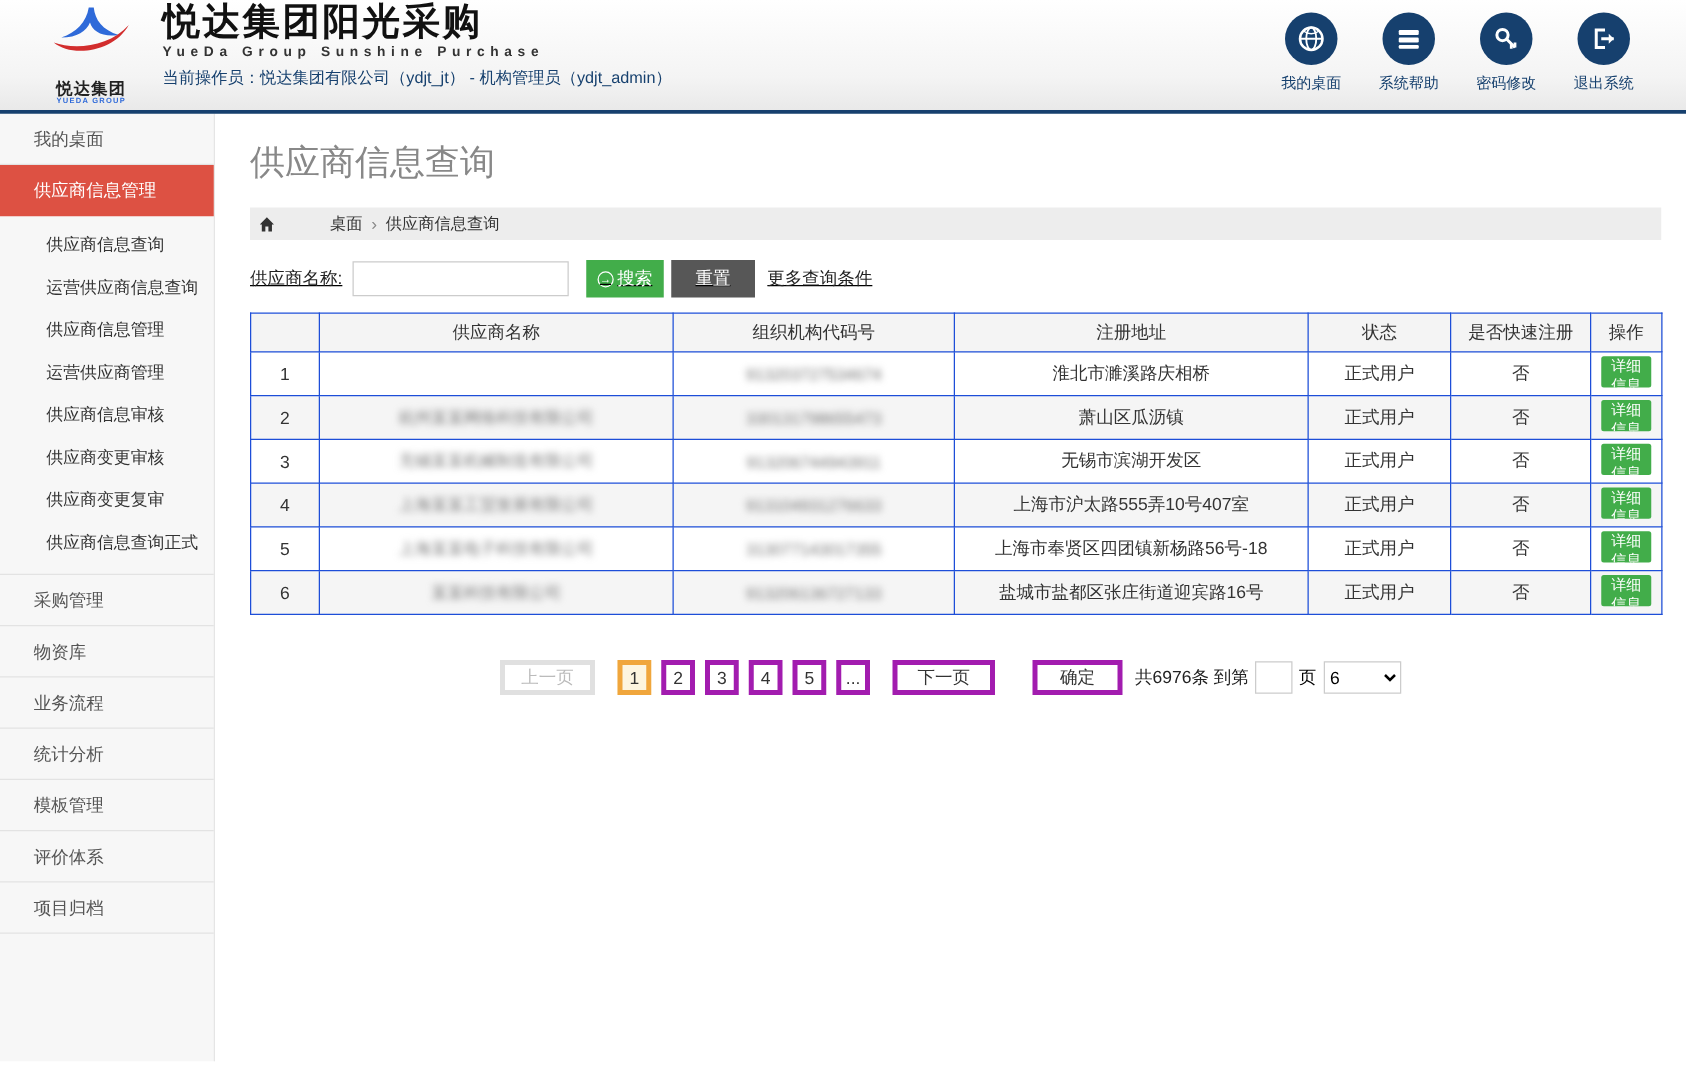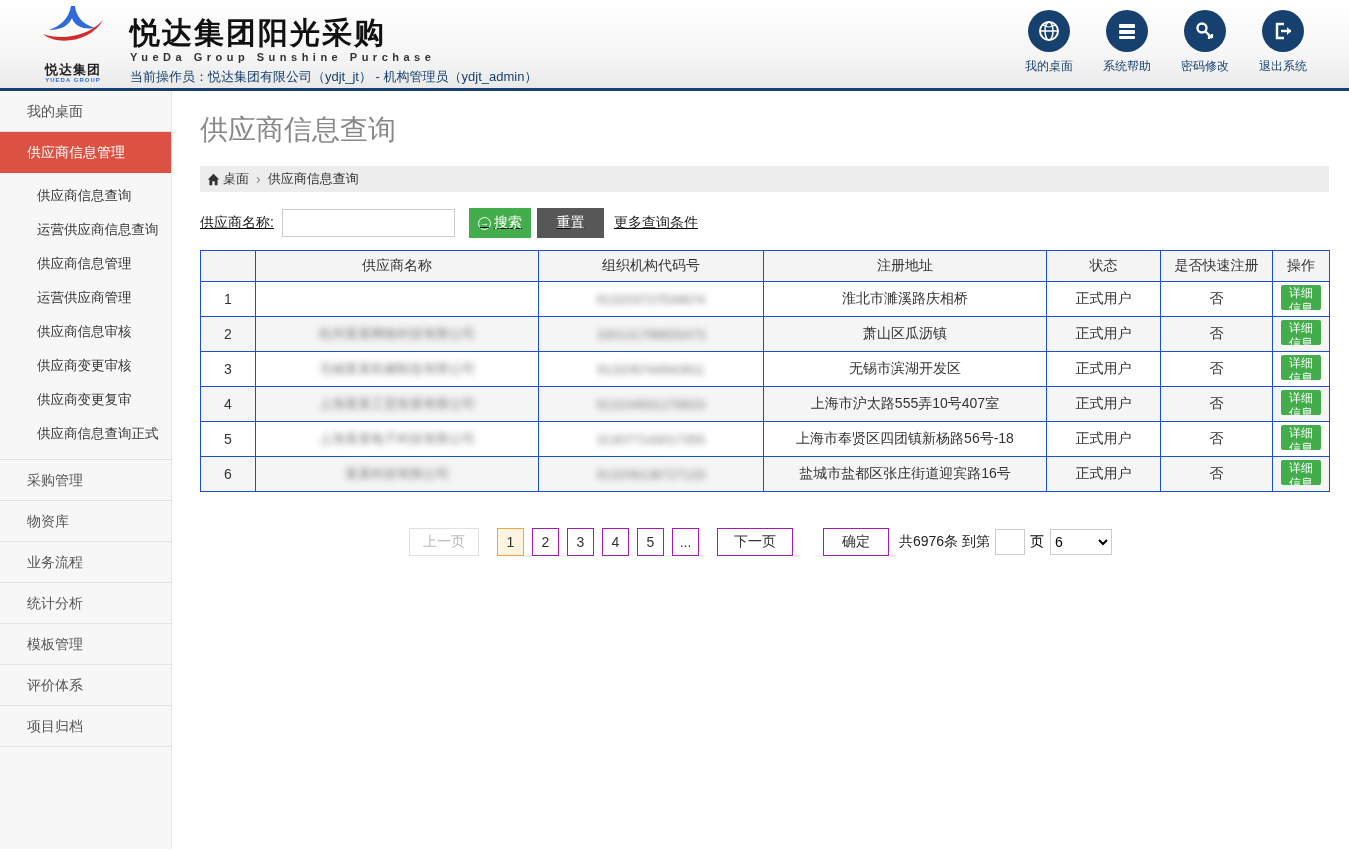--- a/index.html
+++ b/index.html
@@ -5,21 +5,21 @@
   * { margin:0; padding:0; box-sizing:border-box; }
   html,body { width:1349px; height:852px; overflow:hidden; background:#fff;
     font-family:"Liberation Sans","DejaVu Sans",sans-serif; }
 
   
   .header { height:91px; background:linear-gradient(#ffffff 0%,#f4f4f4 70%,#e9e9e9 100%);
     border-bottom:3px solid #16406e; display:flex; align-items:flex-start; position:relative; }
   .logo-block { margin:4px 0 0 30px; width:86px; text-align:center; }
   .logo-cn { font-size:13px; font-weight:bold; color:#222; letter-spacing:1px; line-height:13px; margin-top:10px;font-family:Liberation Mono, monospace;}
   .logo-en { font-size:6px; color:#2f6ad9; font-weight:bold; letter-spacing:1px; }
-  .title-block { margin-left:14px; padding-top:17px; }
+  .title-block { margin-left:14px; padding-top:2px; }
   .app-title { font-size:30px; font-weight:bold; color:#111; letter-spacing:2px; line-height:32px; }
   .app-subtitle { font-size:11px; font-weight:bold; color:#333; letter-spacing:4.5px; margin-top:2px; }
   .operator-line { font-size:13px; color:#16406e; margin-top:5px; }
   .quick-links { margin-left:auto; margin-right:42px; display:flex; gap:30px; padding-top:10px; }
   .quick-link { display:flex; flex-direction:column; align-items:center; cursor:pointer; }
   .ql-circle { width:42px; height:42px; border-radius:50%; background:#16406e; display:flex;
     align-items:center; justify-content:center; }
   .ql-label { font-size:12px; color:#16406e; margin-top:6px; }
 
   
@@ -33,21 +33,21 @@
   .side-item.first { border-top:0; }
   .side-item.active { background:#dd5143; color:#fff; border-bottom:0; }
   .side-sub { font-size:13.5px; color:#333; height:34px; line-height:34px; padding-left:37px; cursor:pointer; }
   .side-sub-block { padding:6px 0 8px 0; border-bottom:1px solid #e3e3e3; }
 
   
   .page-title { margin:20px 0 0 28px; font-size:28px; color:#888; font-weight:400; }
   .breadcrumb { margin:17px 20px 0 28px; background:#ededed; height:26px; display:flex;
     align-items:center; padding-left:7px; font-size:13px; color:#333; }
   .crumb-sep { color:#888; margin:0 7px; font-size:14px; }
-  .crumb-link { cursor:pointer; }
+  .crumb-link { cursor:pointer;margin-left:41px; }
   .search-row { margin:10px 0 0 28px; display:flex; align-items:center; height:42px;text-decoration:underline; }
   .search-label { font-size:14px; color:#222; }
   .search-input { width:173px; height:28px; border:1px solid #ccc; margin-left:8px; padding:0 6px; font-size:13px; }
   .btn-search { margin-left:14px; width:62px; height:30px; background:#42ad4a; color:#fff; border:none;
     font-size:14px; cursor:pointer; display:flex; align-items:center; justify-content:center; }
   .circle-arrow { width:13px; height:13px; border:1px solid #fff; border-radius:50%; display:inline-flex;
     align-items:center; justify-content:center; font-size:9px; line-height:9px; margin-right:3px; }
   .btn-reset { margin-left:6px; width:67px; height:30px; background:#575757; color:#fff; border:none;
     font-size:14px; cursor:pointer; }
   .more-link { font-size:14px; color:#222; margin-left:10px; cursor:pointer; }
@@ -57,21 +57,21 @@
   th,td { border:1px solid #1d4ed8; text-align:center; font-size:14px; color:#333; }
   th { background:#f4f4f4; height:31px; font-weight:normal; }
   td { height:35px; background:#fff; }
   tr.alt td { background:#f5f5f5; }
   .redacted { filter:blur(3px); color:#777; user-select:none; font-size:13px; }
   .detail-btn { width:40px; height:25px; overflow:hidden; background:#42ad4a; color:#fff; border:none;
     border-radius:2px; font-size:12px; line-height:15px; padding:1px 3px; cursor:pointer; white-space:normal; }
 
   
   .pagination { margin-top:36px; display:flex; justify-content:center; align-items:center; font-size:14px; }
-  .pg-btn { height:28px; background:#fff; border:1px solid #a21caf; color:#333; display:flex;
+  .pg-btn { height:28px; background:#fff; border:4px solid #a21caf; color:#333; display:flex;
     align-items:center; justify-content:center; cursor:pointer; }
   .pg-prev { padding:0 13px; color:#bbb; border-color:#e0e0e0; }
   .pg-num { width:27px; margin-left:8px; }
   .pg-num.active { border-color:#f0a63c; background:#fdf5df; }
   .pg-next { padding:0 16px; margin-left:18px; }
   .pg-confirm { padding:0 18px; margin-left:30px; }
   .pg-total { margin-left:10px; color:#222; }
   .pg-input { width:30px; height:26px; border:1px solid #ccc; margin:0 5px; }
   .pg-select { width:62px; height:26px; border:1px solid #ccc; margin-left:6px; font-size:14px; background:#fff; }
 </style>

